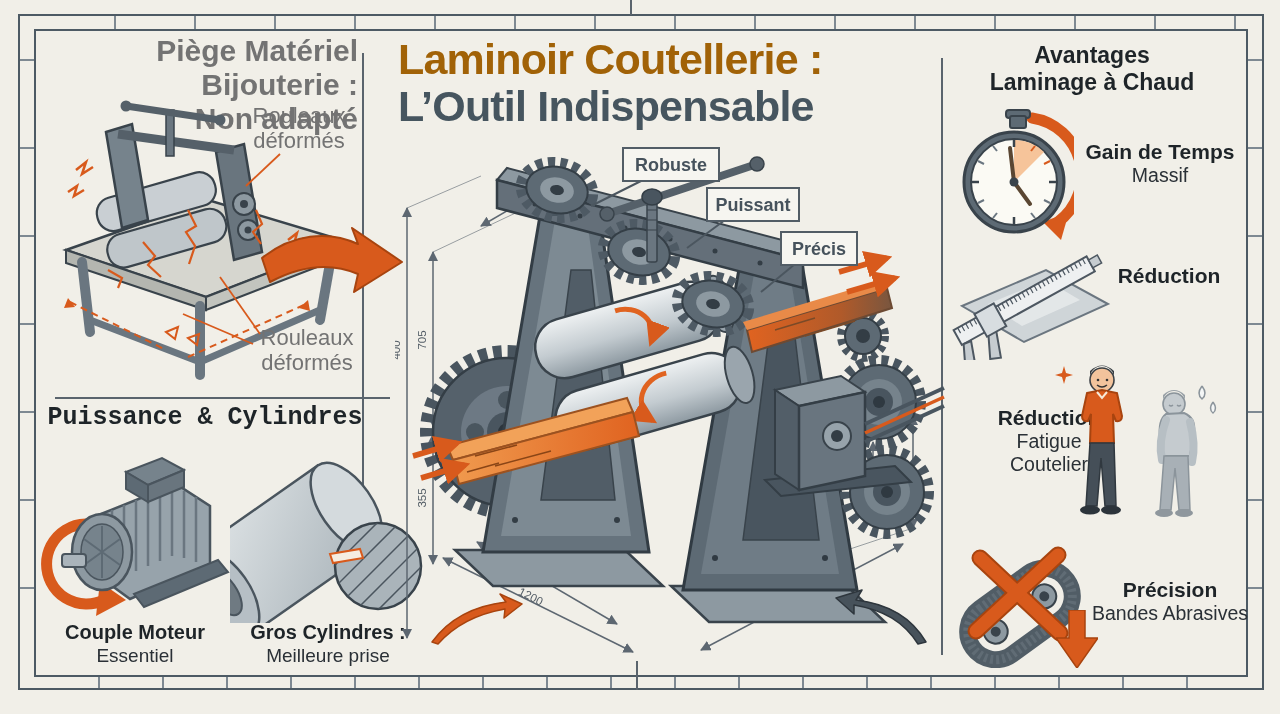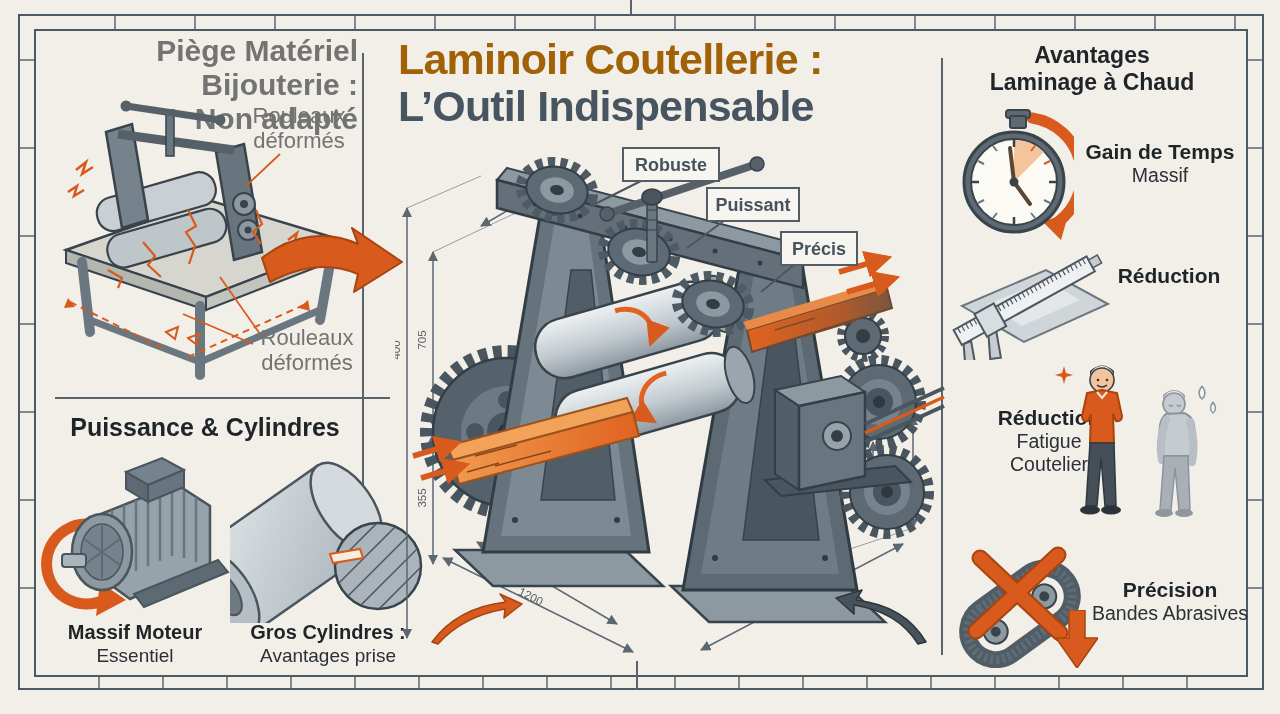--- a/index.html
+++ b/index.html
@@ -21,21 +21,21 @@
   .divider-v{position:absolute;width:2px;background:#5A646D;}
   .divider-h{position:absolute;height:2px;background:#5A646D;}
   
   .pre{white-space:pre-line;}
   .trap-title{left:58px;top:34px;width:300px;text-align:right;font-size:30px;font-weight:800;
     line-height:1.14;color:#737373;}
   .small-label{font-size:22px;line-height:1.12;text-align:center;color:#737373;}
   .main-title{left:398px;top:36px;width:548px;line-height:1.1;letter-spacing:-0.8px;}
   .main-title .l1{font-size:43px;font-weight:800;color:#a16207;}
   .main-title .l2{font-size:43px;font-weight:800;color:#46555F;}
-  .power-title{left:40px;top:413px;width:330px;text-align:center;font-size:25px;font-weight:800;color:#1E2428;}
+  .power-title{left:40px;top:403px;width:330px;text-align:center;font-size:25px;font-weight:800;color:#1E2428;font-family:Liberation Mono, monospace;}
   .pair{ text-align:center;line-height:1.18;}
   .pair .t{font-size:20px;font-weight:800;color:#1E2428;}
   .pair .s{font-size:19px;color:#2A3036;}
   .adv-title{left:972px;top:42px;width:240px;text-align:center;font-size:23px;font-weight:800;
     line-height:1.18;color:#1E2428;}
   .adv-pair{text-align:center;line-height:1.16;}
   .adv-pair .t{font-size:21px;font-weight:800;color:#1E2428;}
   .adv-pair .s{font-size:19.5px;color:#2A3036;}
   svg{display:block;}
   svg text{font-family:"Liberation Sans",sans-serif;}
@@ -142,21 +142,21 @@
       <ellipse cx="64" cy="108" rx="30" ry="38" fill="#8D99A1" stroke="#4A555E" stroke-width="2.5"></ellipse>
       <ellipse cx="64" cy="108" rx="21" ry="28" fill="#76838C" stroke="#4A555E" stroke-width="1.5"></ellipse>
       <path d="M64,82 L64,134 M46,95 L82,121 M46,121 L82,95" stroke="#5D6A74" stroke-width="2"></path>
       <rect x="24" y="110" width="24" height="13" rx="3" fill="#AAB4BB" stroke="#4A555E" stroke-width="2"></rect>
       <polygon points="88,28 124,14 146,26 110,41" fill="#76838C" stroke="#4A555E" stroke-width="2"></polygon>
       <polygon points="88,28 110,41 110,58 88,45" fill="#5D6A74" stroke="#4A555E" stroke-width="2"></polygon>
       <polygon points="110,41 146,26 146,43 110,58" fill="#69757E" stroke="#4A555E" stroke-width="2"></polygon>
     </g>
   </svg>
   <div class="abs pair" style="left:40px;top:621px;width:190px;">
-    <div class="t">Massif Moteur</div>
+    <div class="t">Couple Moteur</div>
     <div class="s">Essentiel</div>
   </div>
 
   <svg class="abs" style="left:230px;top:438px;" width="200" height="185" viewBox="0 0 200 185">
     <defs>
       <linearGradient id="cylG" x1="0" y1="0" x2="1" y2="1">
         <stop offset="0" stop-color="#DFE4E6"></stop>
           <stop offset="1" stop-color="#ABB5BB"></stop>
       </linearGradient>
       <clipPath id="secClip">
@@ -177,21 +177,21 @@
         <line x1="102" y1="152" x2="196" y2="58"></line>
           <line x1="112" y1="164" x2="204" y2="72"></line>
         <line x1="124" y1="174" x2="212" y2="86"></line>
           <line x1="140" y1="180" x2="218" y2="102"></line>
       </g>
       <polygon points="100,116 130,111 133,120 103,125" fill="#F5EDE2" stroke="#D85A1C" stroke-width="2"></polygon>
     </g>
   </svg>
   <div class="abs pair" style="left:232px;top:621px;width:192px;">
     <div class="t">Gros Cylindres :</div>
-    <div class="s">Avantages prise</div>
+    <div class="s">Meilleure prise</div>
   </div>
 
   <div class="abs main-title">
     <div class="l1">Laminoir Coutellerie :</div>
     <div class="l2">L’Outil Indispensable</div>
   </div>
 
   <svg class="abs" style="left:395px;top:140px;" width="550" height="520" viewBox="0 0 550 520">
     <defs>
       <linearGradient id="rollG" x1="0" y1="0" x2="0" y2="1">

